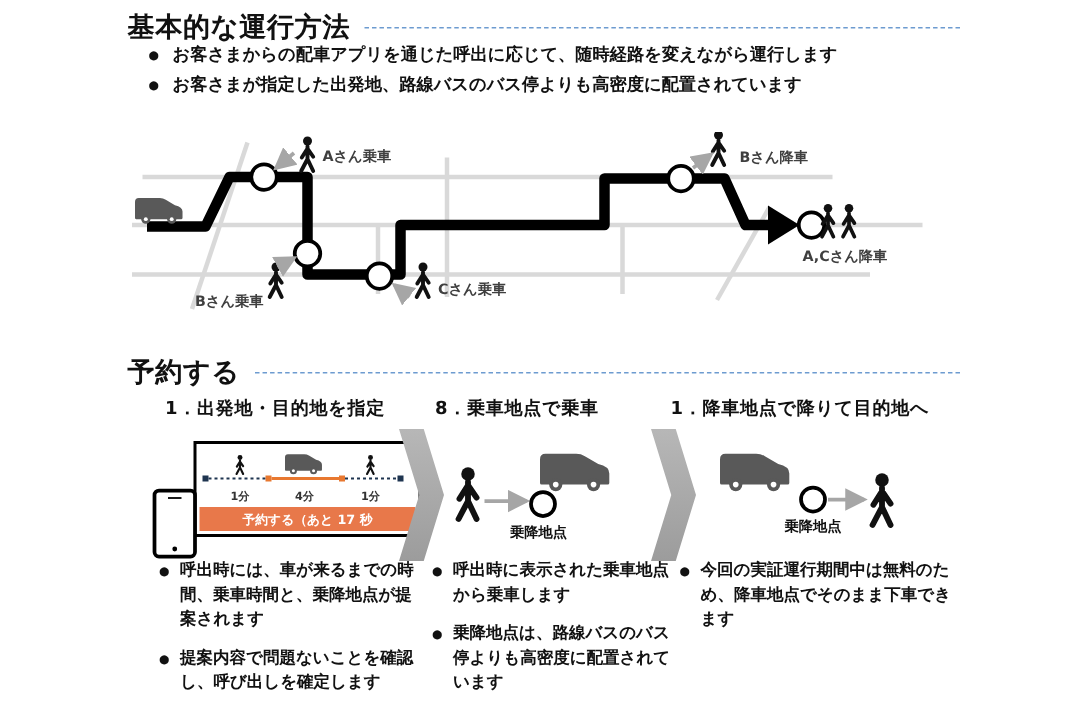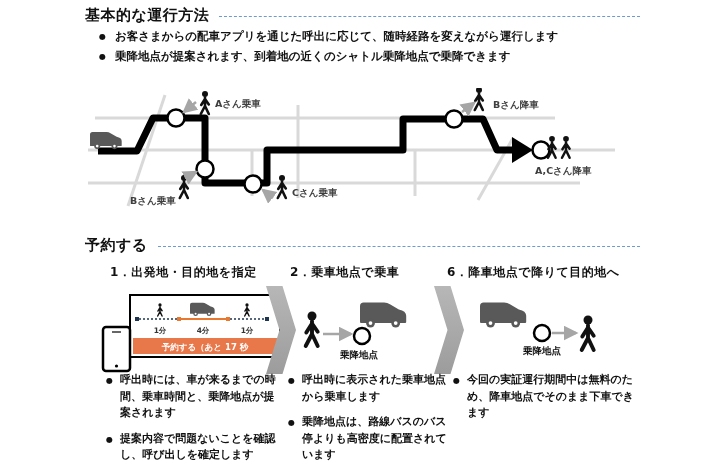--- a/index.html
+++ b/index.html
@@ -5,21 +5,21 @@
   html,body{margin:0;padding:0;background:#fff;}
   body{width:710px;height:474px;position:relative;overflow:hidden;
        font-family:"DejaVu Sans","Liberation Sans",sans-serif;color:#111;}
   .page{position:absolute;inset:0;}
   text{font-family:"DejaVu Sans","Liberation Sans",sans-serif;}
 
   
   .sec-header{position:absolute;left:85px;width:555px;display:flex;align-items:center;gap:10px;}
   #sec1-header{top:6px;}
   #sec2-header{top:236px;}
-  .sec-title{font-size:15px;font-weight:bold;white-space:nowrap;letter-spacing:.5px;}
+  .sec-title{font-size:18px;font-weight:bold;white-space:nowrap;letter-spacing:.5px;}
   .dash{flex:1;height:0;border-top:1.5px dashed #6D9BD0;margin-top:1px;}
 
   
   .blist{list-style:none;margin:0;padding:0;}
   .b-item{display:flex;margin:0 0 3px 0;}
   .blt{width:16px;flex:0 0 16px;font-size:8px;padding-top:3px;color:#111;}
   .btext{flex:1;word-break:break-all;}
   #s1-list{position:absolute;left:99px;top:28px;width:540px;
            font-size:11.5px;font-weight:bold;line-height:1.45;}
   #s1-list .note .blt{visibility:hidden;}
@@ -84,21 +84,21 @@
     <span class="dash"></span>
   </div>
 
   <ul class="blist" id="s1-list">
     <li class="b-item">
       <span class="blt">●</span>
       <span class="btext">お客さまからの配車アプリを通じた呼出に応じて、随時経路を変えながら運行します</span>
     </li>
     <li class="b-item">
       <span class="blt">●</span>
-      <span class="btext">乗降地点が提案されます、到着地の近くのシャトル乗降地点で乗降できます</span>
+      <span class="btext">お客さまが指定した出発地、路線バスのバス停よりも高密度に配置されています</span>
     </li>
   </ul>
 
   <svg id="route-map" class="abs" width="535" height="140" viewBox="0 0 535 140">
 
     <g stroke="#D9D9D9" stroke-width="3" fill="none">
       <path d="M10,30 H470"></path>
       <path d="M3,62 H530"></path>
       <path d="M3,95 H495"></path>
       <path d="M213,17 V110"></path>
@@ -141,22 +141,22 @@
     <text class="map-label" x="408" y="20">Bさん降車</text>
     <text class="map-label" x="450" y="86">A,Cさん降車</text>
   </svg>
 
   <div class="sec-header" id="sec2-header">
     <span class="sec-title">予約する</span>
     <span class="dash"></span>
   </div>
 
   <div class="step-heading" id="step-h1">1．出発地・目的地を指定</div>
-  <div class="step-heading" id="step-h2">2．乗車地点で乗車</div>
-  <div class="step-heading" id="step-h3">6．降車地点で降りて目的地へ</div>
+  <div class="step-heading" id="step-h2">8．乗車地点で乗車</div>
+  <div class="step-heading" id="step-h3">1．降車地点で降りて目的地へ</div>
 
   <svg id="app-mock" class="abs" width="190" height="82" viewBox="0 0 190 82">
     <rect x="34" y="3" width="150" height="62" fill="#fff" stroke="#000" stroke-width="2"></rect>
     <path d="M34,42 L21,52 L34,56" fill="#fff" stroke="#000" stroke-width="2"></path>
 
     <g>
       <rect x="7" y="35" width="27" height="44" rx="3" fill="#fff" stroke="#000" stroke-width="2.5"></rect>
       <path d="M16,40 H25" stroke="#000" stroke-width="1.2"></path>
       <circle cx="20.5" cy="74" r="1.6" fill="#000"></circle>
     </g>

